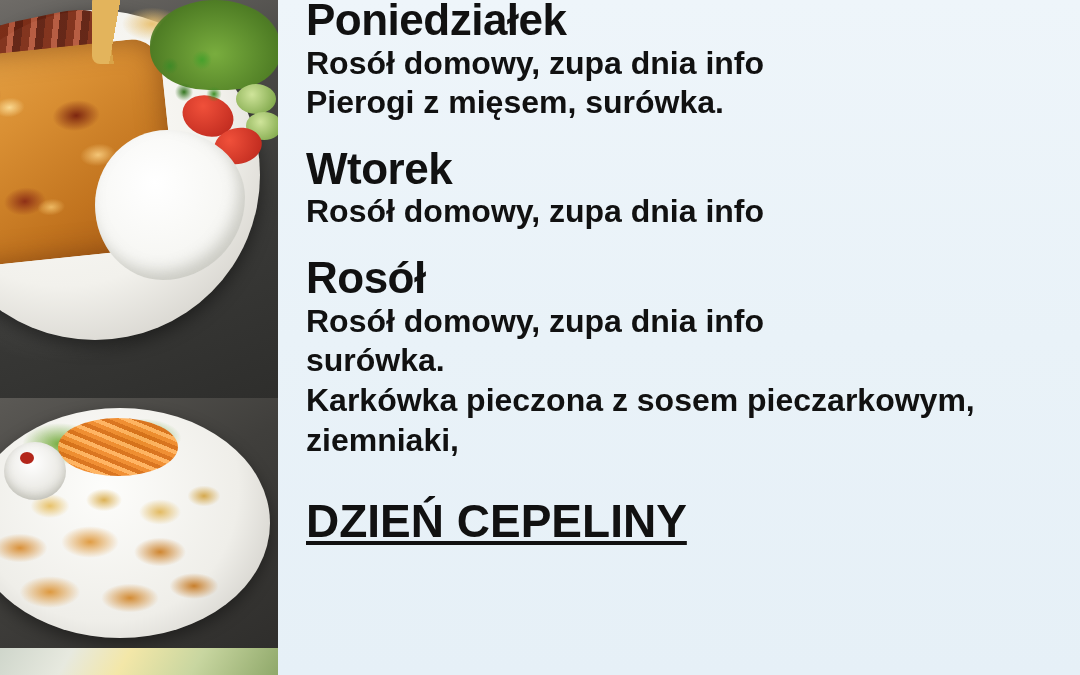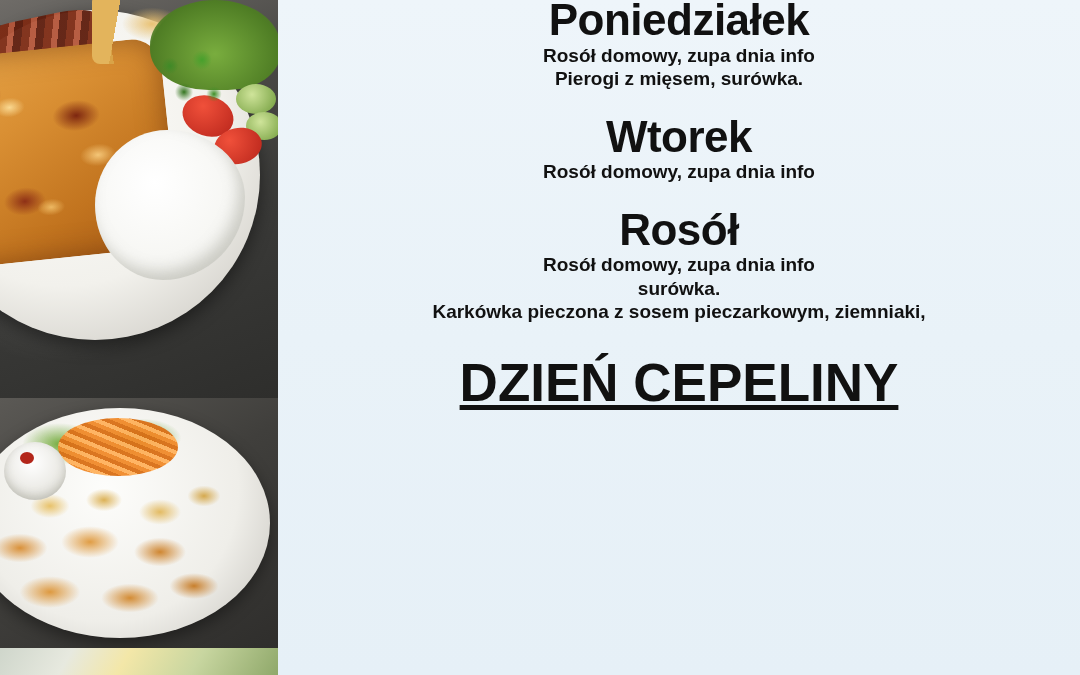--- a/index.html
+++ b/index.html
@@ -176,50 +176,49 @@
   .photo-3 {
     background: linear-gradient(120deg, #cfd6cb 0%, #e7e9df 25%, #f3e7a8 45%, #c8d6a0 70%, #8fa86a 100%);
   }
 
   
   .menu-col {
     flex: 1 1 auto;
     height: 675px;
     background: linear-gradient(180deg, #eef5fa 0%, #e9f2f8 50%, #e6f0f7 100%);
     padding: 0 28px;
-    text-align: center;
     overflow: hidden;
   }
   .day-block { margin-bottom: 6px; }
   .day-title {
     font-weight: bold;
     font-size: 44px;
     line-height: 1.08;
     color: #111111;
     letter-spacing: -0.5px;
     margin: 0;
   }
   .day-title.first { margin-top: -4px; }
   .day-line {
     font-weight: bold;
-    font-size: 19px;
+    font-size: 32px;
     line-height: 1.24;
     color: #111111;
     margin: 0;
   }
   .spacer-sm { height: 16px; }
   .spacer-md { height: 22px; }
   .special {
     font-weight: bold;
-    font-size: 53px;
+    font-size: 46px;
     line-height: 1.1;
     color: #111111;
     text-decoration: underline;
     text-underline-offset: 4px;
-    margin: 2px 0 0 0;
+    margin: 8px 0 0 0;
   }
 </style>
 </head>
 <body>
 
 <div class="poster">
 
   <div class="photo-col">
 
     <div class="photo photo-1">

